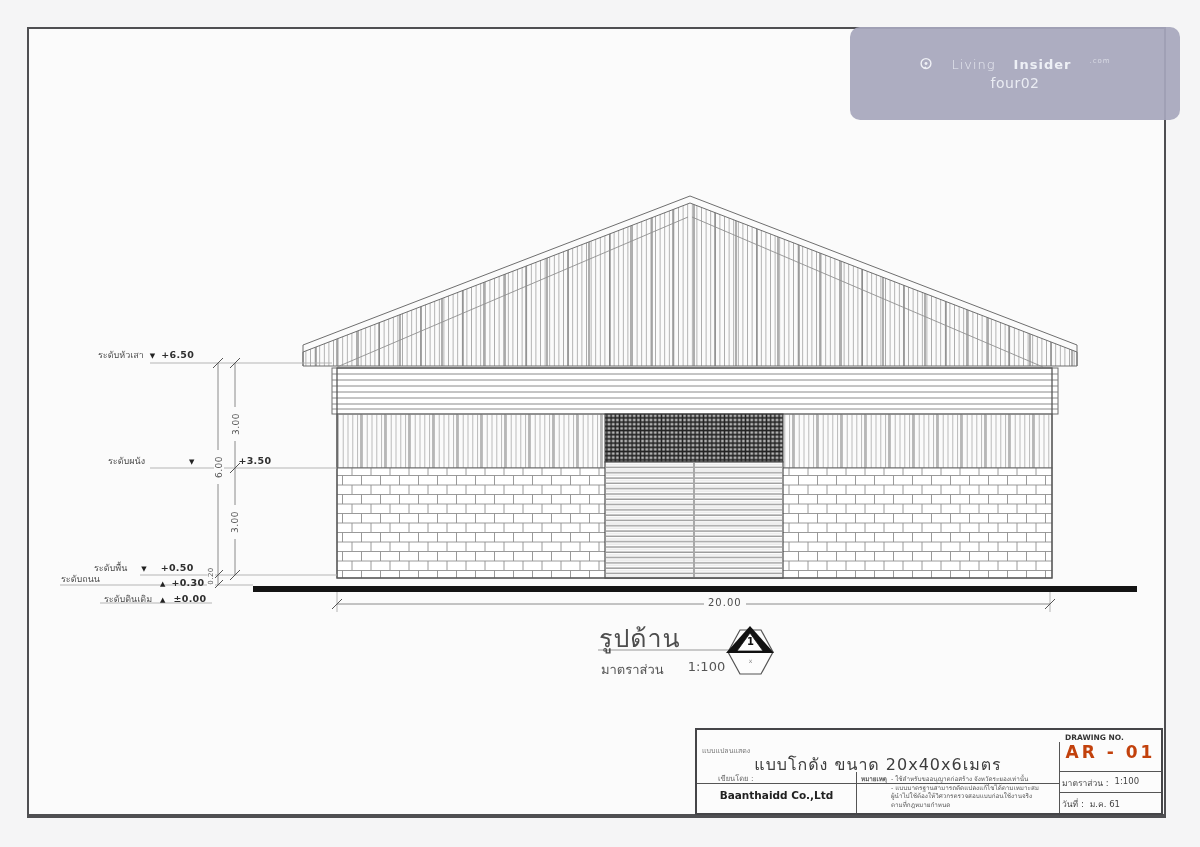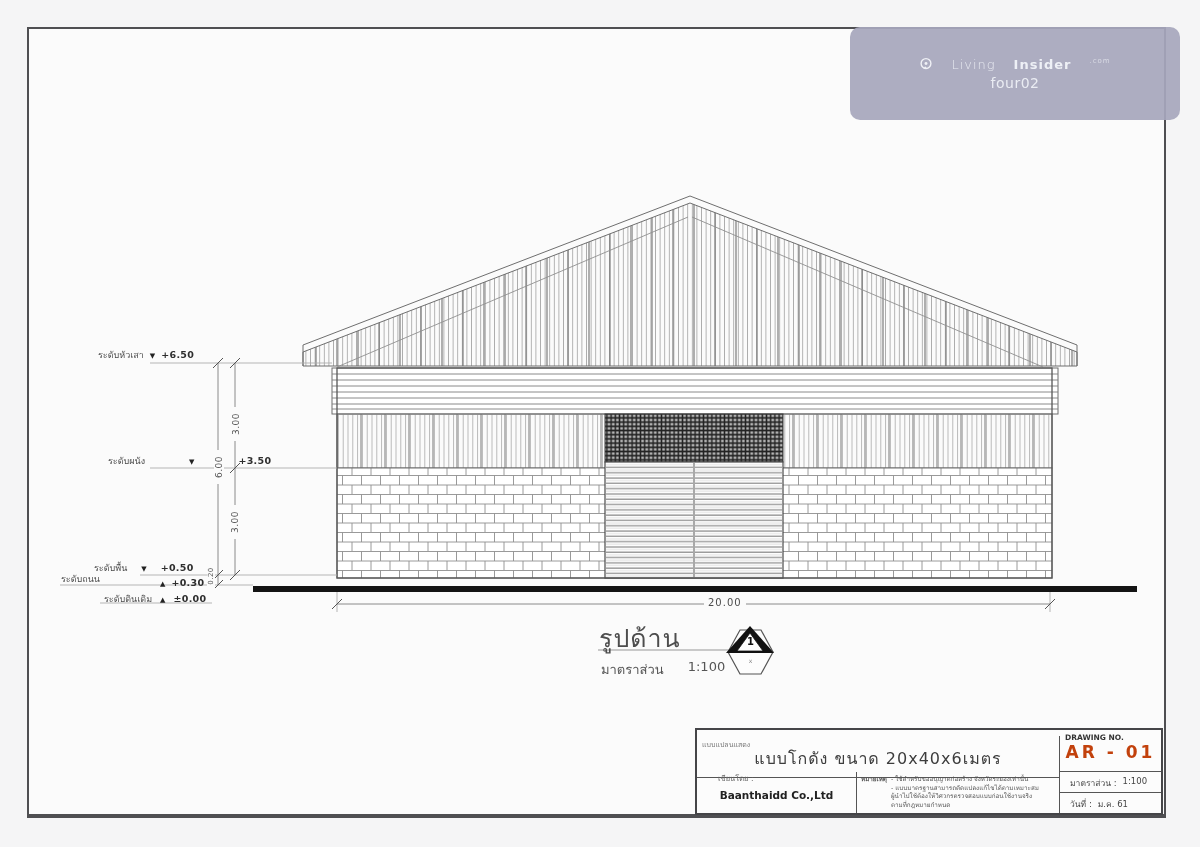--- a/index.html
+++ b/index.html
@@ -25,35 +25,35 @@
   .wm-brand .light{font-weight:300;opacity:.9;}
   .wm-brand .bold{font-weight:bold;}
   .wm-brand .tld{font-size:7px;opacity:.65;}
   .wm-user{font-size:14px;opacity:.95;letter-spacing:.5px;}
   .wm-url{font-size:16px;letter-spacing:.5px;opacity:.97;}
   .wm-icon{width:14px;height:14px;align-self:center;}
   
   .tb{position:absolute;left:695px;top:728px;width:468px;height:87px;border:2px solid #454548;
       background:#fcfcfc;box-sizing:border-box;}
   .tb .cell{position:absolute;box-sizing:border-box;}
-  .tb .c-title{left:0;top:6px;width:363px;height:42px;border-right:1px solid #555;border-bottom:1px solid #555;}
+  .tb .c-title{left:0;top:12px;width:363px;height:42px;border-right:1px solid #555;border-bottom:1px solid #555;}
   .tb .c-dno{left:363px;top:0;width:101px;height:42px;border-bottom:1px solid #555;}
   .tb .c-author{left:0;top:42px;width:160px;height:41px;border-right:1px solid #555;}
   .tb .c-notes{left:160px;top:42px;width:203px;height:41px;border-right:1px solid #555;}
   .tb .c-scale{left:363px;top:42px;width:101px;height:21px;border-bottom:1px solid #555;}
   .tb .c-date{left:363px;top:63px;width:101px;height:20px;}
   .tb-form{position:absolute;left:5px;top:3px;font-size:7px;color:#777;}
   .tb-title{position:absolute;left:0;top:10px;width:100%;text-align:center;font-size:16px;color:#3d3d3d;letter-spacing:1px;}
   .tb-dno-label{position:absolute;left:5px;top:3px;font-size:7.5px;font-weight:bold;color:#333;}
   .tb-dno{position:absolute;left:0;top:12px;width:100%;text-align:center;font-size:17px;font-weight:bold;color:#c2410c;letter-spacing:3px;}
   .tb-author-label{position:absolute;left:5px;top:0;font-size:7.5px;color:#666;padding-left:16px;}
   .tb-author{position:absolute;left:0;top:17px;width:100%;text-align:center;font-size:10.5px;font-weight:bold;color:#222;}
   .tb-notes{position:absolute;left:4px;top:3px;display:flex;gap:4px;font-size:6.3px;color:#555;line-height:8.5px;}
   .tb-notes .nl{font-weight:bold;white-space:nowrap;}
-  .tb-small{position:absolute;left:10px;top:4px;font-size:8.5px;color:#444;display:flex;gap:6px;white-space:nowrap;}
+  .tb-small{position:absolute;left:2px;top:4px;font-size:8.5px;color:#444;display:flex;gap:6px;white-space:nowrap;}
 </style>
 </head>
 <body>
 
 <div id="canvas">
 
   <div class="sheet"></div>
 
   <svg class="draw" width="1200" height="847">
     <defs>

